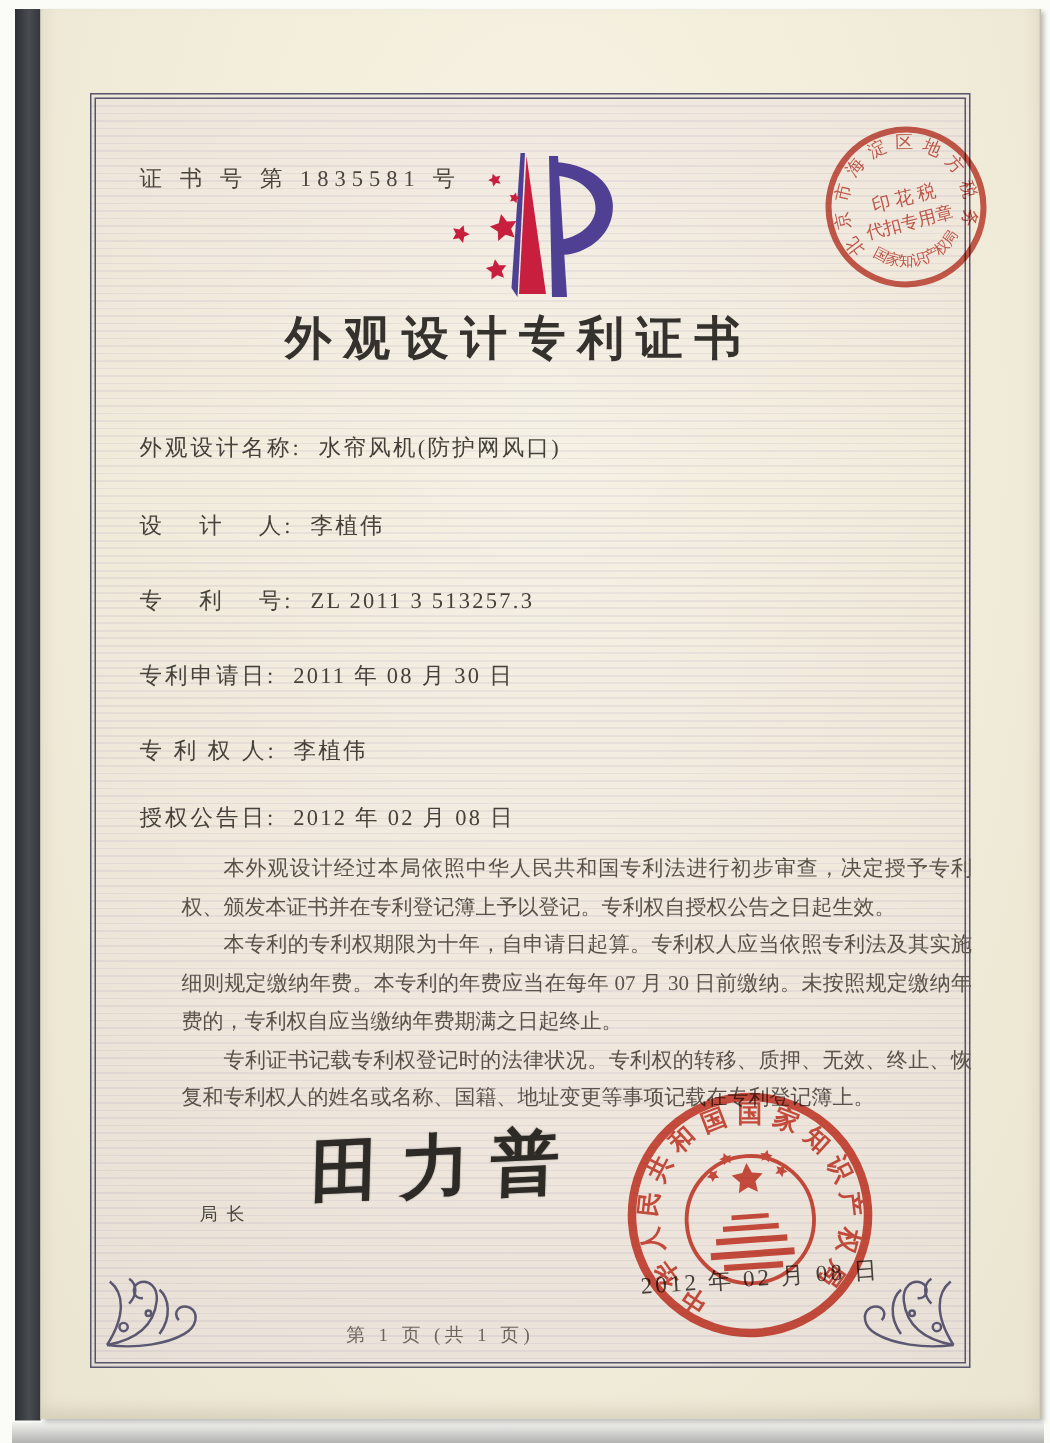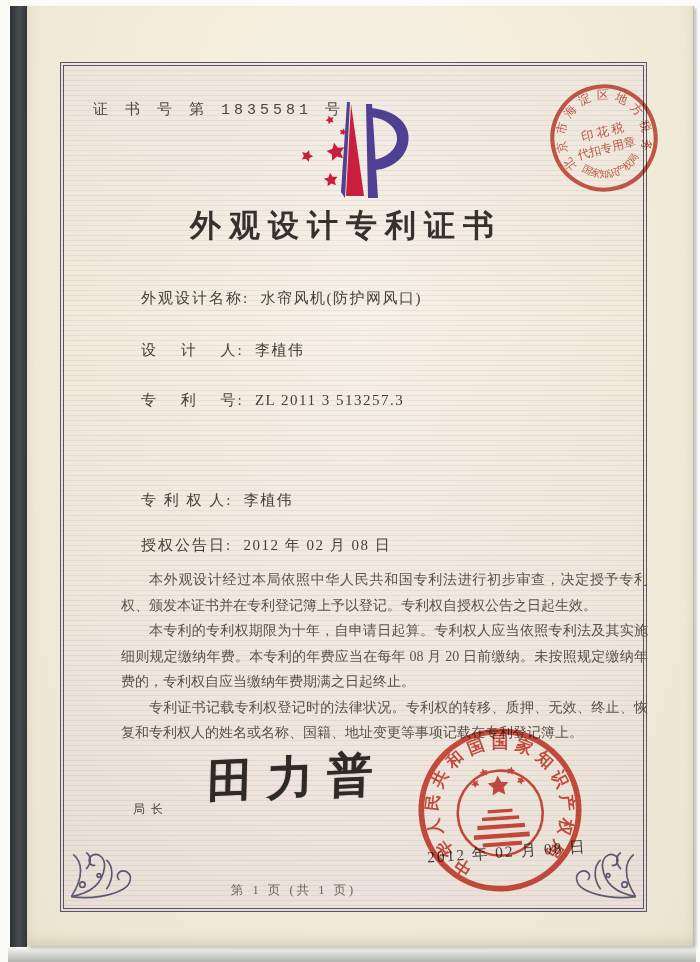--- a/index.html
+++ b/index.html
@@ -26,29 +26,29 @@
     position:absolute;left:33px;top:56px;width:585px;height:848px;
     border:1px solid #57546c;
     background:
       repeating-linear-gradient(0deg, rgba(148,136,176,0.13) 0 1px, rgba(0,0,0,0) 1px 5px),
       linear-gradient(180deg, rgba(226,206,224,0.22), rgba(238,226,236,0.10) 30%, rgba(222,202,222,0.28));
   }
   .frame::before{
     content:"";position:absolute;inset:2px;border:1px solid #57546c;pointer-events:none;
   }
   .cert-number{
-    position:absolute;left:66px;top:94px;font-size:15px;letter-spacing:4px;color:#4a463d;font-family:Liberation Mono, monospace;
+    position:absolute;left:66px;top:104px;font-size:15px;letter-spacing:4px;color:#4a463d;
   }
   .logo{position:absolute;left:263px;top:94px;}
   .title{
     position:absolute;left:33px;top:199px;width:572px;text-align:center;
     font-size:31px;font-weight:bold;letter-spacing:8px;color:#35312d;
   }
   .field-row{position:absolute;left:66px;font-size:15px;color:#45413a;letter-spacing:1.5px;white-space:nowrap;}
-  .field-row .lbl{letter-spacing:2px;margin-left:48px;}
+  .field-row .lbl{letter-spacing:2px;}
   .field-row .val{margin-left:6px;}
   .f0{top:283px}.f1{top:335px}.f2{top:385px}.f3{top:435px}.f4{top:485px}.f5{top:530px}
   .body-paras{
     position:absolute;left:60px;top:561px;width:527px;
     font-size:14px;line-height:25.5px;color:#58524a;text-align:justify;margin-left:34px;
   }
   .body-paras p{margin:0;text-indent:2em;}
   .signer-title{
     position:absolute;left:106px;top:795px;font-size:12px;letter-spacing:6px;color:#4a463e;
   }
@@ -157,32 +157,36 @@
     <span class="val">水帘风机(防护网风口)</span>
   </div>
   <div class="field-row f1">
     <span class="lbl">设　 计　 人:</span>
     <span class="val">李植伟</span>
   </div>
   <div class="field-row f2">
     <span class="lbl">专　 利　 号:</span>
     <span class="val">ZL 2011 3 513257.3</span>
   </div>
+  <div class="field-row f3">
+    <span class="lbl">专利申请日:</span>
+    <span class="val">2011 年 08 月 30 日</span>
+  </div>
   <div class="field-row f4">
     <span class="lbl">专 利 权 人:</span>
     <span class="val">李植伟</span>
   </div>
   <div class="field-row f5">
     <span class="lbl">授权公告日:</span>
     <span class="val">2012 年 02 月 08 日</span>
   </div>
 
   <div class="body-paras">
     <p>本外观设计经过本局依照中华人民共和国专利法进行初步审查，决定授予专利权、颁发本证书并在专利登记簿上予以登记。专利权自授权公告之日起生效。</p>
-    <p>本专利的专利权期限为十年，自申请日起算。专利权人应当依照专利法及其实施细则规定缴纳年费。本专利的年费应当在每年 08 月 20 日前缴纳。未按照规定缴纳年费的，专利权自应当缴纳年费期满之日起终止。</p>
+    <p>本专利的专利权期限为十年，自申请日起算。专利权人应当依照专利法及其实施细则规定缴纳年费。本专利的年费应当在每年 07 月 30 日前缴纳。未按照规定缴纳年费的，专利权自应当缴纳年费期满之日起终止。</p>
     <p>专利证书记载专利权登记时的法律状况。专利权的转移、质押、无效、终止、恢复和专利权人的姓名或名称、国籍、地址变更等事项记载在专利登记簿上。</p>
   </div>
 
   <div class="signer-title">局长</div>
   <div class="signature">田力普</div>
 
   <div class="issue-date">2012 年 02 月 08 日</div>
 
   <svg class="sipo-seal" viewBox="0 0 170 170">
     <defs>

